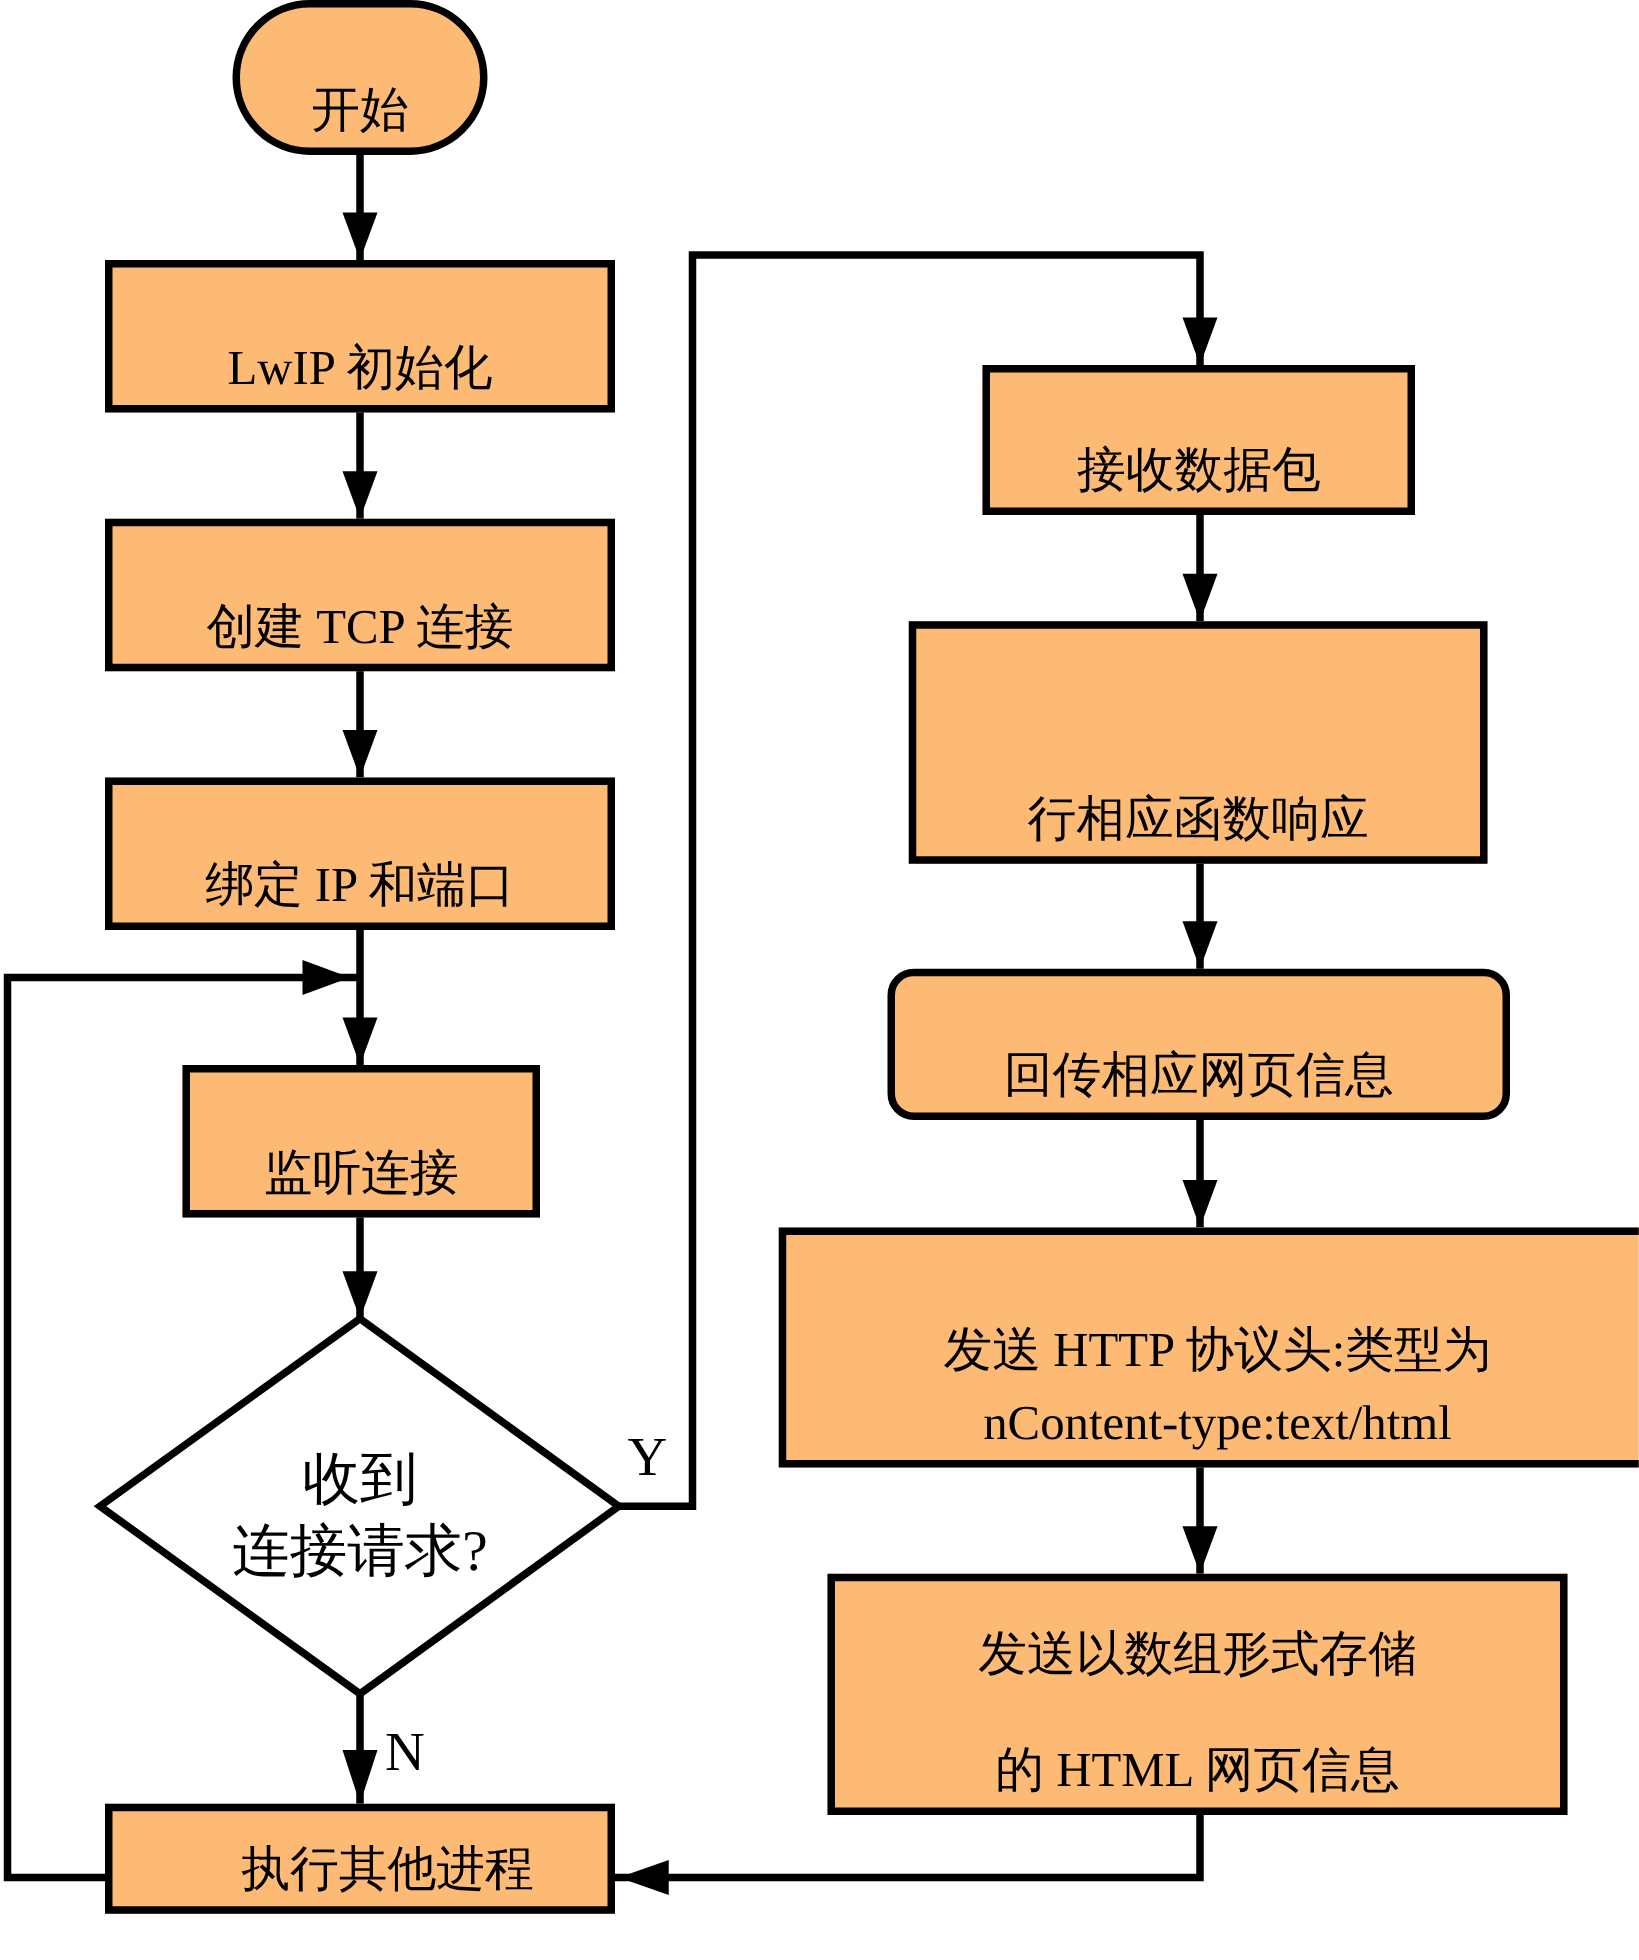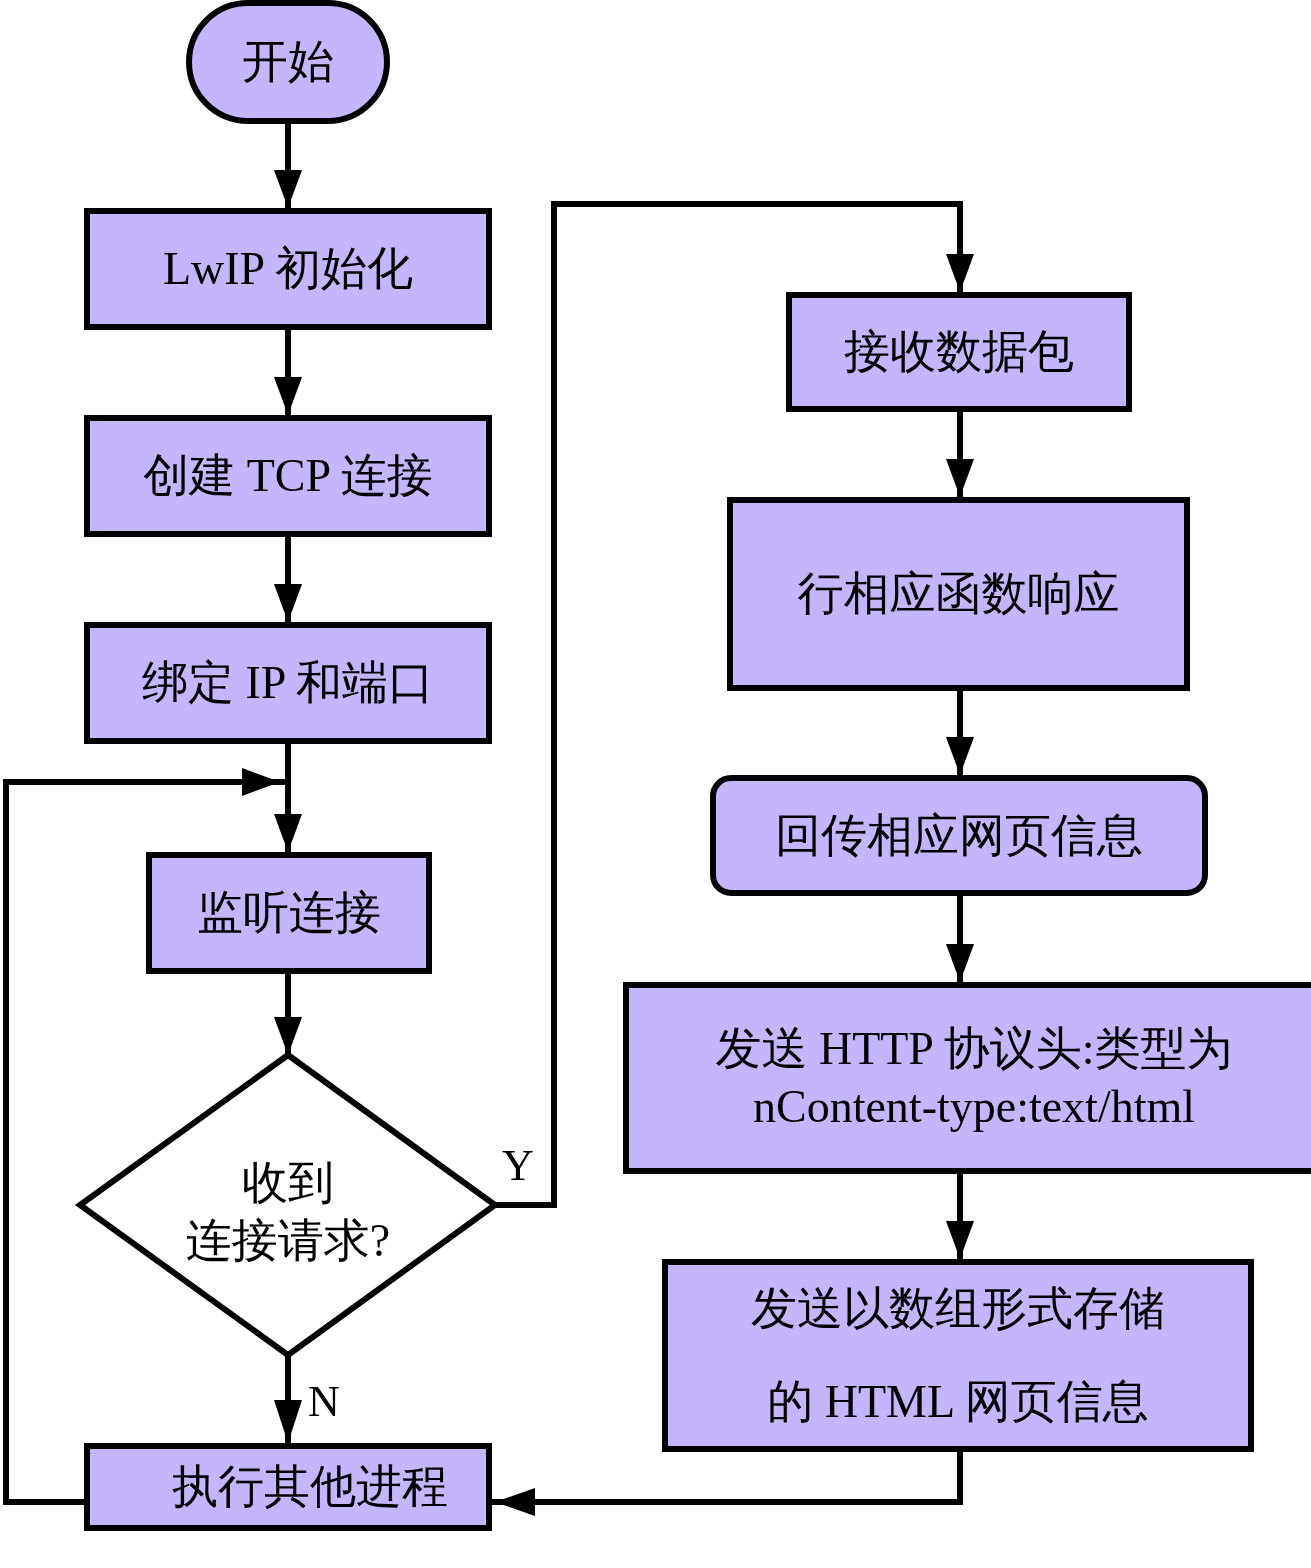--- a/index.html
+++ b/index.html
@@ -1,21 +1,21 @@
 <!DOCTYPE html>
 <html><head>
 <meta charset="utf-8">
 <style>
   html, body { margin: 0; padding: 0; background: #ffffff; }
   body { width: 1311px; height: 1568px; position: relative; overflow: hidden;
          font-family: "Liberation Serif", "DejaVu Serif", serif; color: #000; }
   svg.wires { position: absolute; left: 0; top: 0; }
-  .node { position: absolute; box-sizing: border-box; border: 6px solid #000; background: #c4b5fd;
-          display: flex; flex-direction: column; align-items: center; justify-content: center;
-          text-align: center; font-size: 46px; line-height: 58px; }
+  .node { position: absolute; box-sizing: border-box; border: 6px solid #000; background: #fdba74;
+          display: flex; flex-direction: column; align-items: center; justify-content: flex-end;
+          text-align: center; font-size: 39px; line-height: 58px; }
   .pill { border-radius: 62px; }
   .lbl { position: absolute; font-size: 44px; line-height: 48px; }
   .dtext { position: absolute; text-align: center; font-size: 46px; line-height: 58px; }
 </style>
 </head>
 <body>
 
 <svg class="wires" width="1311" height="1568">
   <defs>
     <marker id="ah" markerWidth="10" markerHeight="10" refX="9" refY="5" orient="auto" markerUnits="userSpaceOnUse" viewBox="0 0 10 10">

